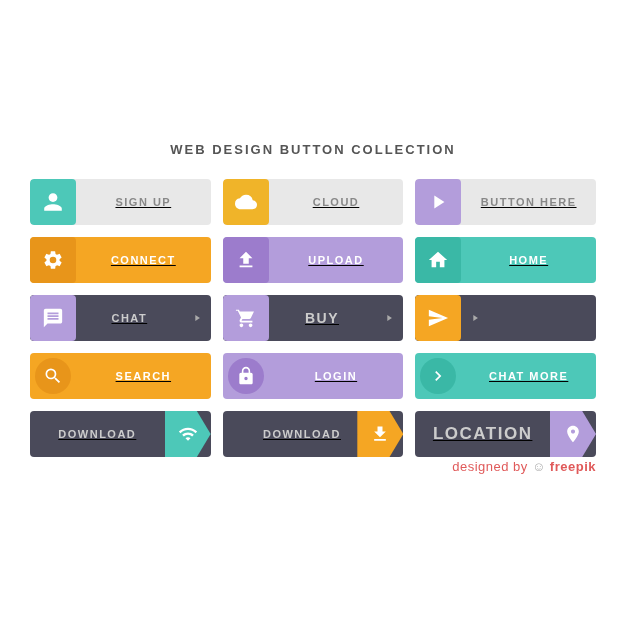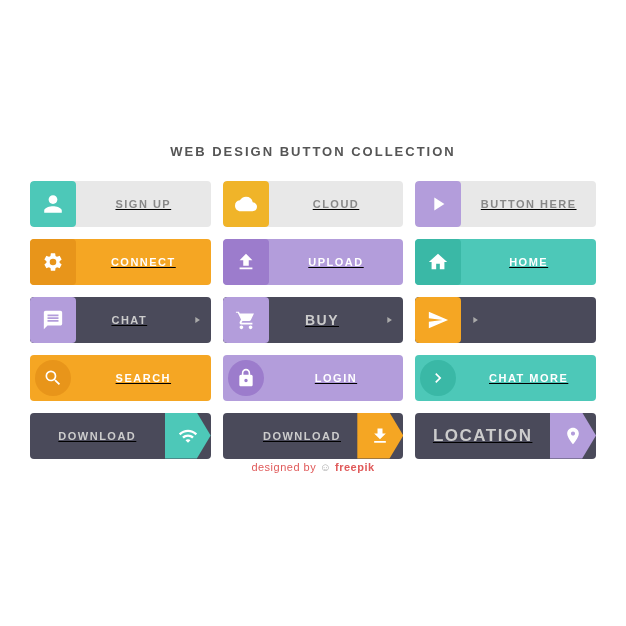--- a/index.html
+++ b/index.html
@@ -175,23 +175,23 @@
     }
     .btn-location .btn-label { color: #ccc; font-size: 17px; }
     .btn-location .btn-arrow-tab { 
       background: #b39ddb; 
       width: 46px; height: 46px; 
       display: flex; align-items: center; justify-content: center;
       clip-path: polygon(0 0, 70% 0, 100% 50%, 70% 100%, 0 100%);
     }
 
     .footer {
-      text-align: center;
+      text-align: right;
       margin-top: 2px;
-      font-size: 11px;
+      font-size: 13px;
       color: #aaa;
       letter-spacing: 0.5px;
     }
     .footer span { color: #e05a5a; }
 
     
     svg { width: 22px; height: 22px; fill: white; }
     .small-arrow svg { width: 10px; height: 10px; fill: #aaa; }
 
     .icon-circle {

